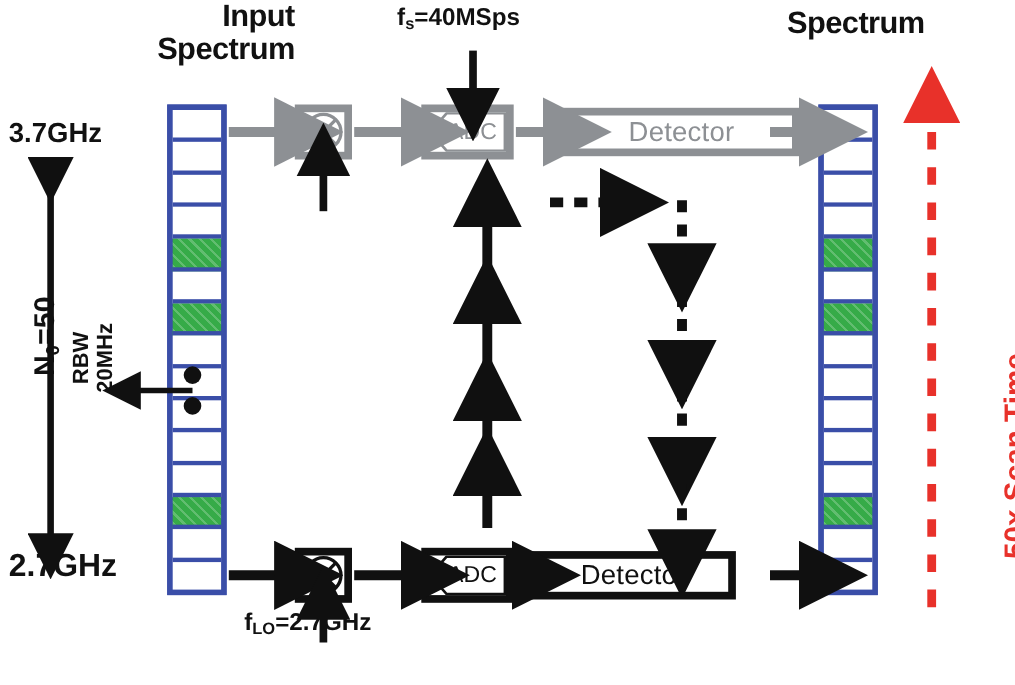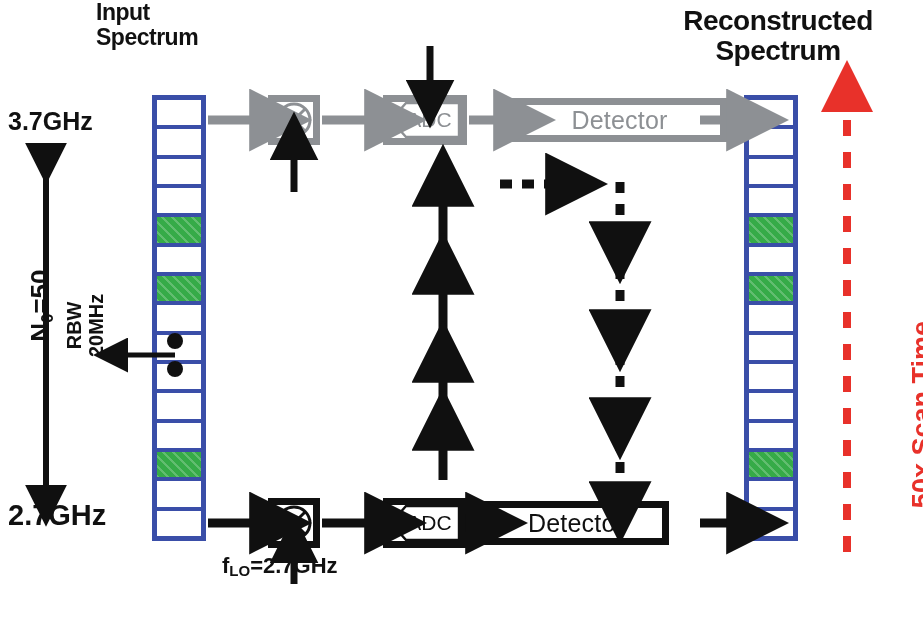--- a/index.html
+++ b/index.html
@@ -18,22 +18,22 @@
   .abs { position: absolute; }
   .lbl {
     font-weight: bold;
     color: #111111;
     white-space: nowrap;
     line-height: 1.08;
   }
   
   #input-title {
     left: 96px; top: 0px; width: 172px;
-    text-align: left;
-    font-size: 23px;
+    text-align: right;
+    font-size: 28px;
     letter-spacing: -0.5px;
   }
   #recon-title {
     left: 638px; top: 6px; width: 280px;
     text-align: center;
     font-size: 28px;
     letter-spacing: -0.5px;
   }
   
   #freq-top { left: 8px; top: 108px; font-size: 25px; }
@@ -154,21 +154,20 @@
 <body>
 
 <div id="stage">
 
   <div class="abs lbl" id="input-title">
     <div>Input</div>
     <div>Spectrum</div>
   </div>
 
   <div class="abs lbl" id="recon-title">
-    <div>Reconstructed</div>
     <div>Spectrum</div>
   </div>
 
   <div class="abs lbl" id="freq-top">3.7GHz</div>
   <div class="abs lbl" id="freq-bottom">2.7GHz</div>
 
   <div class="abs lbl" id="n0-label"><span>N</span><span class="sub">0</span><span>=50</span></div>
 
   <div class="abs lbl" id="rbw-label">
     <div>RBW</div>
@@ -253,20 +252,21 @@
         </svg>
       </span>
       <div class="adc-text">ADC</div>
     </div>
   </div>
 
   <div class="abs blk black detector" id="det-bot">
     <span class="blk-label">Detector</span>
   </div>
 
+  <div class="abs lbl" id="fs-label"><span>f</span><span class="sub-sm">s</span><span>=40MSps</span></div>
 
 
   <div class="abs lbl" id="flo-bottom"><span>f</span><span class="sub-sm">LO</span><span>=2.7GHz</span></div>
 
   <div class="abs lbl" id="scan-time">50x Scan Time</div>
 
 
   <svg class="abs" id="arrows">
     <defs>
       <marker id="ah-black" markerWidth="7" markerHeight="7" refX="1.2" refY="3.5" orient="auto">

